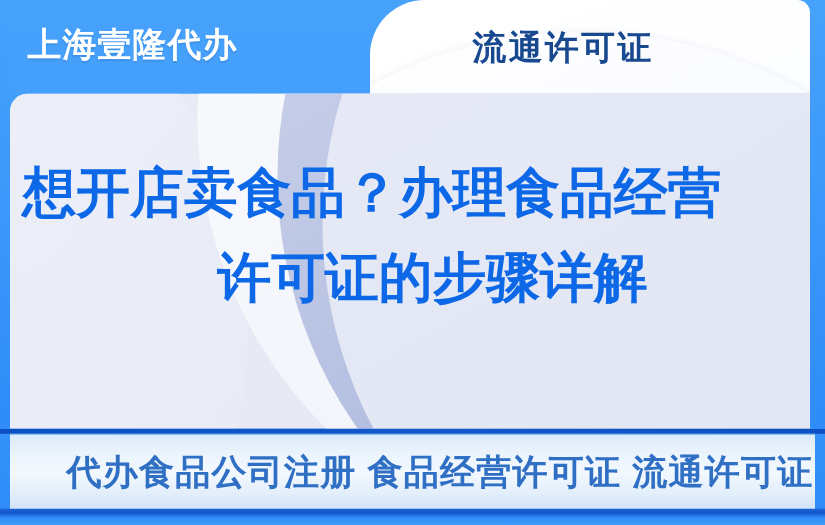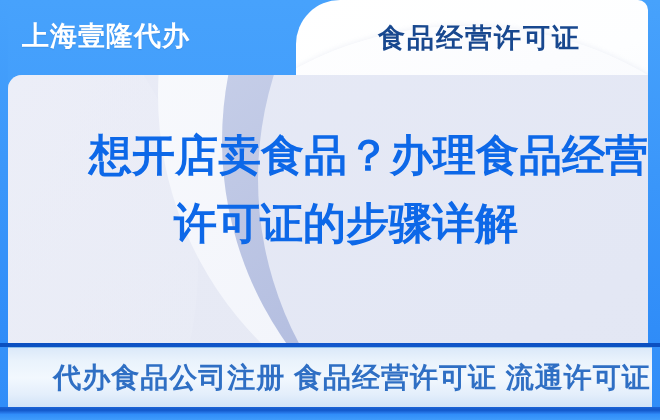--- a/index.html
+++ b/index.html
@@ -80,21 +80,21 @@
     color:#18488f;font-size:27px;font-weight:bold;letter-spacing:2px;
     white-space:nowrap;
   }
   .headline{
     position:absolute;left:8px;top:122px;width:640px;z-index:6;
     text-align:center;color:#0d68e8;
     font-size:43px;font-weight:bold;line-height:1.58;
     letter-spacing:0px;
   }
   .headline .ln{display:block;white-space:nowrap;}
-  .headline .ln1{text-align:right;padding-left:10px;}
+  .headline .ln1{text-align:left;padding-left:10px;}
   .headline .ln2{text-align:center;padding-left:36px;}
 
   
   .kw-wrap{
     position:absolute;left:0;top:343px;width:660px;height:77px;z-index:7;
   }
   .kw-top-line{position:absolute;left:0;top:0;width:660px;height:4px;
     background:linear-gradient(90deg,#0b50c0,#1358cc 50%,#0b50c0);}
   .kw-bar{
     position:absolute;left:8px;top:4px;width:644px;height:60px;
@@ -134,21 +134,21 @@
     <div class="arc-1"></div>
     <div class="arc-2"></div>
     <div class="arc-3"></div>
   </div>
 
   <div class="rail-l"></div>
   <div class="rail-r"></div>
 
   <div class="brand">上海壹隆代办</div>
 
-  <div class="slogan">食品经营许可证</div>
+  <div class="slogan">流通许可证</div>
 
   <div class="headline">
     <span class="ln ln1">想开店卖食品？办理食品经营</span>
     <span class="ln ln2">许可证的步骤详解</span>
   </div>
 
   <div class="kw-wrap">
     <div class="kw-top-line"></div>
     <div class="kw-bar">
       <span class="kw-text">代办食品公司注册 食品经营许可证 流通许可证</span>

